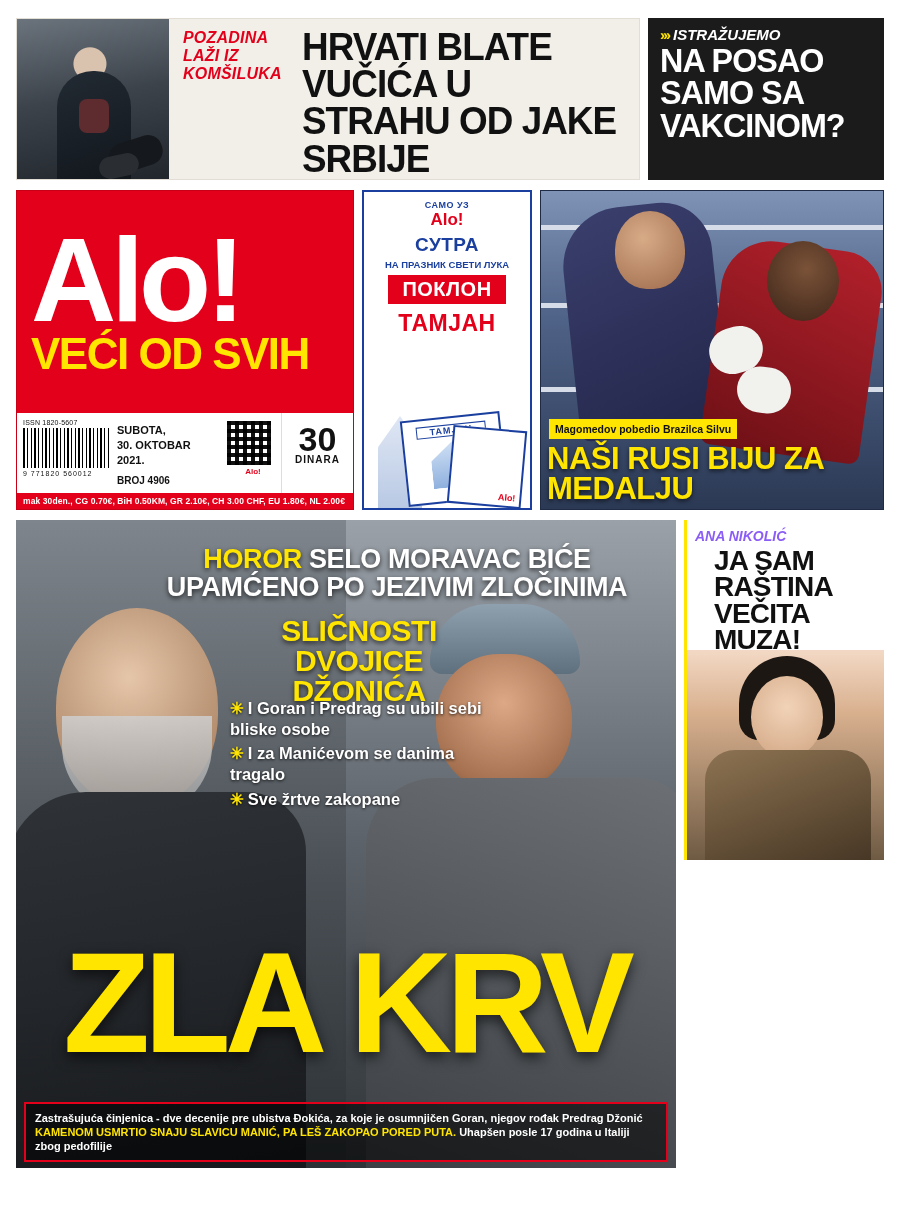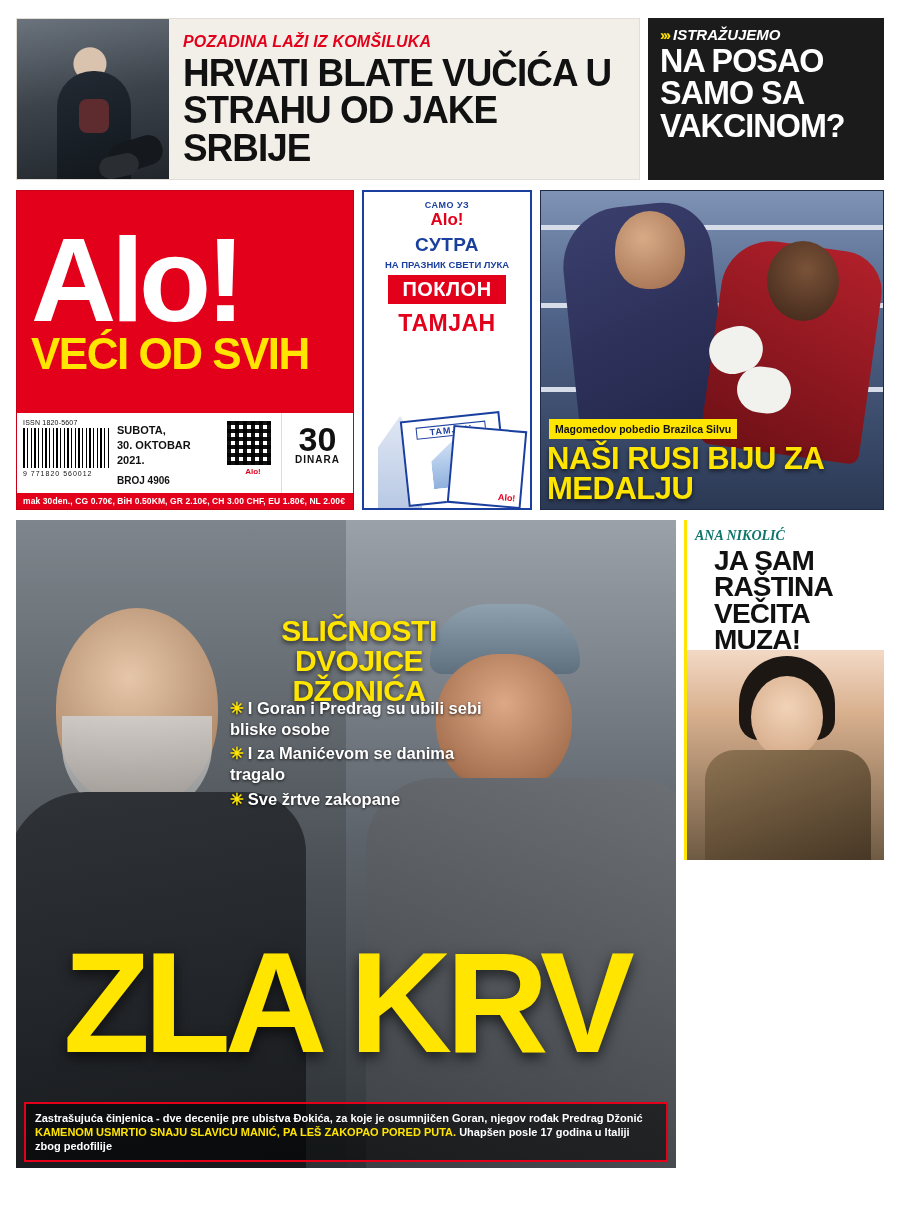--- a/index.html
+++ b/index.html
@@ -35,21 +35,21 @@
     background: #5e2b2f; border-radius: 8px;
   }
   .mic {
     position: absolute; right: 6px; bottom: 10px; width: 54px; height: 30px;
     background: #15181c; border-radius: 14px; transform: rotate(-18deg);
   }
   .mic2 {
     position: absolute; right: 30px; bottom: 2px; width: 40px; height: 22px;
     background: #2a2e33; border-radius: 11px; transform: rotate(-12deg);
   }
-  .top-text { flex: 1; padding: 10px 12px 8px 14px; display: flex; flex-direction: column; justify-content: center; }
+  .top-text { flex: 1; padding: 10px 12px 8px 14px; display: flex; flex-direction: row; justify-content: center; gap: 20px; }
   .kicker-red {
     color: #e3001b; font-style: italic; font-weight: 700; font-size: 16px;
     letter-spacing: .2px; margin-bottom: 4px;
   }
   .top-head {
     font-size: 38px; line-height: .98; font-weight: 900; color: #111;
     letter-spacing: -1px; font-stretch: condensed; transform: scaleX(.97); transform-origin: left center;
   }
   .top-right {
     flex: 0 0 236px; background: #1b1b1b; color: #fff; padding: 8px 10px 8px 12px;
@@ -241,21 +241,21 @@
   }
   .lead-box {
     position: absolute; left: 8px; right: 8px; bottom: 6px; background: rgba(0,0,0,.55);
     border: 2px solid #e3001b; color: #fff; padding: 7px 9px;
     font-size: 11px; font-weight: 700; line-height: 1.28;
   }
   .lead-box .hl { color: #ffe500; }
 
   .side-col { flex: 0 0 200px; display: flex; flex-direction: column; gap: 8px; }
   .ana-box { flex: 0 0 340px; background: #fff; border-left: 3px solid #ffe500; position: relative; overflow: hidden; padding: 8px 6px 0 8px; }
-  .ana-kicker { color: #0f766e; font-style: italic; font-weight: 800; font-size: 14px; font-family: Liberation Serif, serif; }
+  .ana-kicker { color: #8b5cf6; font-style: italic; font-weight: 800; font-size: 14px; }
   .ana-head { font-size: 28px; font-weight: 900; line-height: .94; letter-spacing: -.8px; margin-top: 4px; color: #111; margin-left: 19px; }
   .ana-photo {
     position: absolute; left: 0; right: 0; bottom: 0; height: 210px;
     background: linear-gradient(180deg,#f3d9c5 0%,#d8b08e 30%,#6e5a43 100%);
   }
   .ana-hair { position: absolute; left: 52px; top: 6px; width: 96px; height: 84px; background: #1d1713; border-radius: 48px 48px 20px 20px; }
   .ana-face { position: absolute; left: 64px; top: 26px; width: 72px; height: 82px; background: radial-gradient(circle at 50% 38%, #f2d3b8, #cfa481); border-radius: 50%; }
   .ana-dress { position: absolute; left: 18px; bottom: 0; width: 166px; height: 110px; background: linear-gradient(160deg,#8d7352,#473725); border-radius: 30px 30px 0 0; }
   .anastasija-box { flex: 1 1 auto; background: #ffe500; position: relative; overflow: hidden; padding: 6px 8px; }
   .ana2-kicker { color: #e3001b; font-weight: 900; font-size: 14px; font-style: italic; letter-spacing: .2px; }
@@ -363,20 +363,24 @@
         <div class="face-l"></div>
         <div class="beard-l"></div>
         <div class="body-l"></div>
       </div>
       <div class="photo-right">
         <div class="hat-r"></div>
         <div class="face-r"></div>
         <div class="body-r"></div>
       </div>
 
+      <div class="horror-head">
+        <span class="horror-word">HOROR</span>
+        <span>SELO MORAVAC BIĆE UPAMĆENO PO JEZIVIM ZLOČINIMA</span>
+      </div>
 
       <div class="slicnosti">SLIČNOSTI DVOJICE DŽONIĆA</div>
 
       <ul class="bullets">
         <li><span class="star">✳</span><span>I Goran i Predrag su ubili sebi bliske osobe</span></li>
         <li><span class="star">✳</span><span>I za Manićevom se danima tragalo</span></li>
         <li><span class="star">✳</span><span>Sve žrtve zakopane</span></li>
       </ul>
 
       <div class="zla-krv">ZLA KRV</div>

